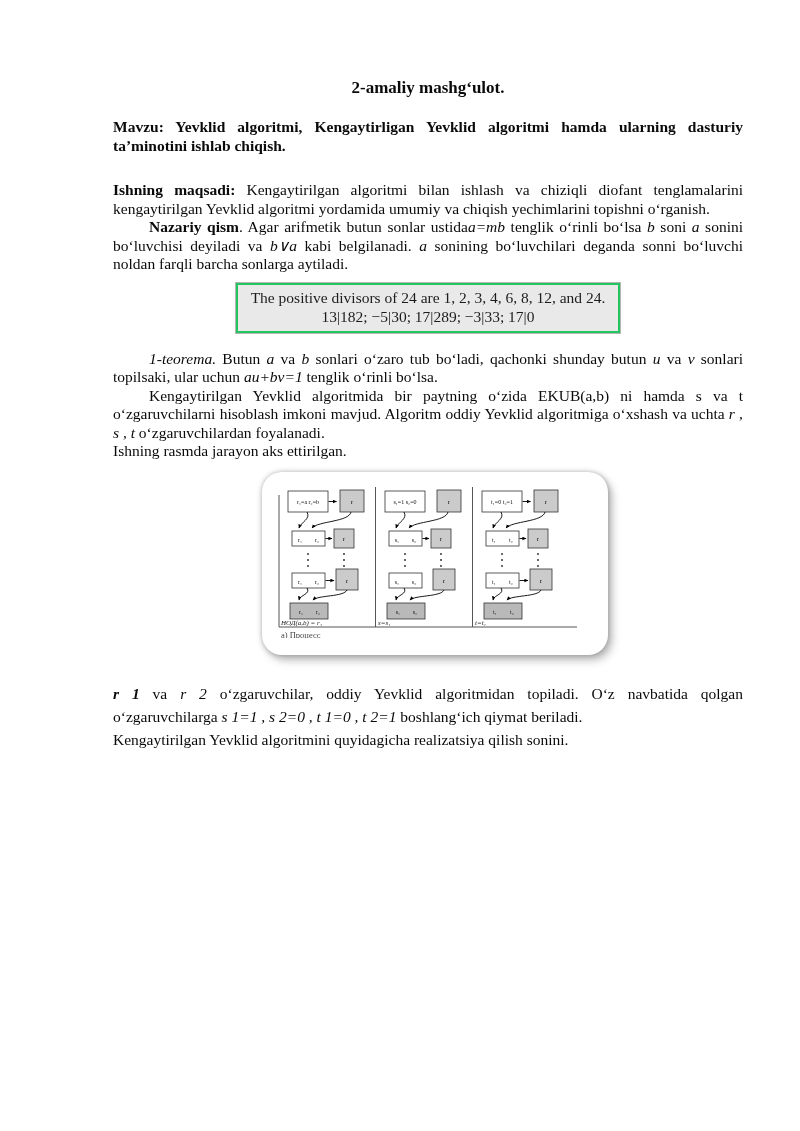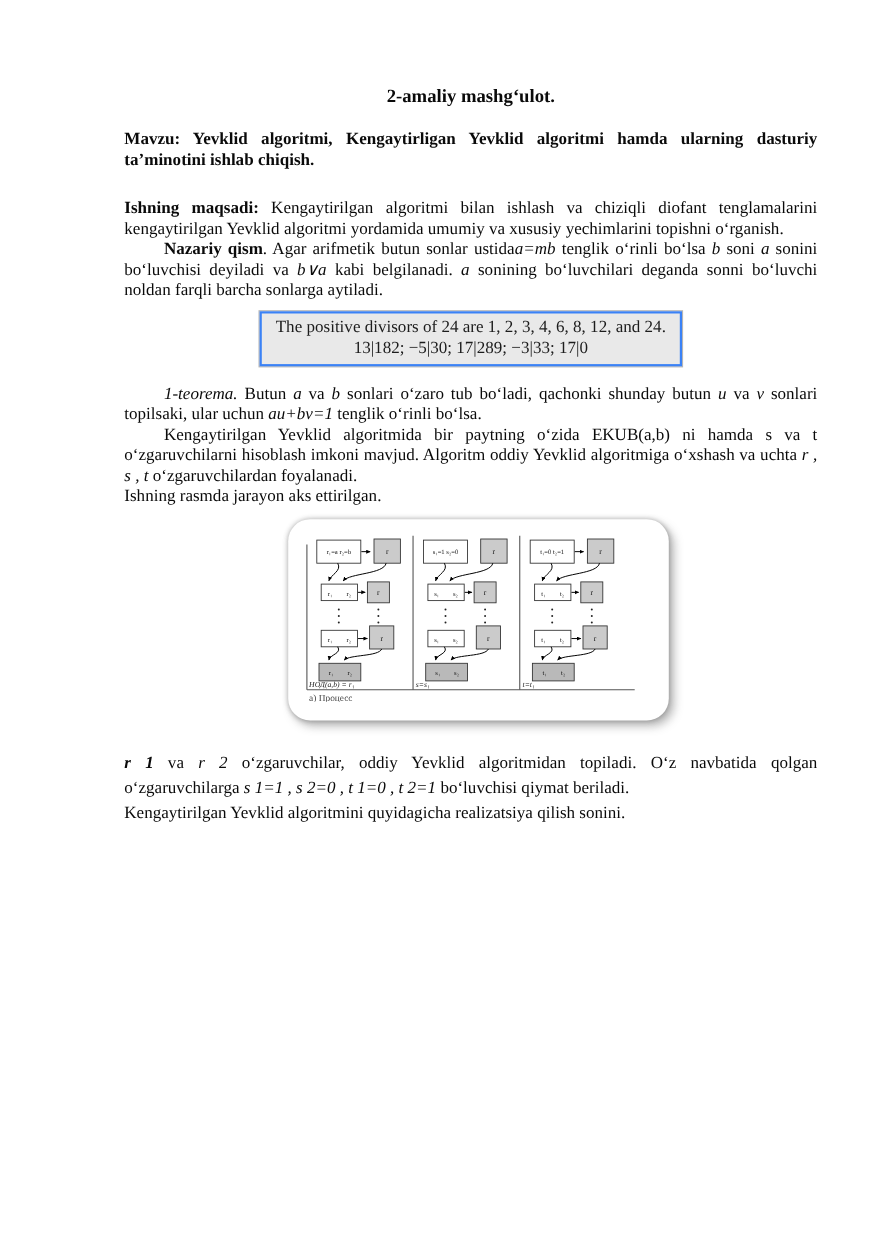--- a/index.html
+++ b/index.html
@@ -11,21 +11,21 @@
   .doc-title {
     margin:78px 0 20px 0; text-align:center;
     font-size:17px; font-weight:bold;
   }
   p { margin:0; text-align:justify; font-size:15.5px; line-height:18.5px; }
   p.mavzu { font-weight:bold; margin-bottom:26px; }
   p.indent { text-indent:36px; }
   p.post { line-height:23px; }
   .divisors-box {
     width:fit-content; margin:9px auto 17px auto;
-    background:#e9e9e9; border:2px solid #3b82f6;
+    background:#e9e9e9; border:2px solid #22c55e;
     box-shadow:0 0 0 1px #b5b5b5;
     padding:3px 13px 4px 13px; text-align:center;
     font-size:15.5px; line-height:19.5px; color:#1c1c1c;
   }
   .figure-card {
     width:324px; height:168px; margin:11px 0 27px 149px;
     background:#ffffff; border-radius:20px;
     box-shadow:0 0 5px rgba(90,90,90,.45), 4px 5px 9px rgba(80,80,80,.40);
     padding:13px 6px 2px 16px; overflow:hidden;
   }
@@ -38,21 +38,21 @@
 <div class="page">
   <div class="content">
 
     <div class="doc-title">2-amaliy mashgʻulot.</div>
 
     <div>
         <p class="mavzu"><span style="font-weight: bold; margin-top: 37px;">Mavzu:  Yevklid algoritmi, Kengaytirligan Yevklid algoritmi hamda ularning dasturiy ta’minotini ishlab chiqish.</span></p>
       </div>
 
     <div>
-        <p><span style="font-weight: bold;">Ishning maqsadi: </span><span>Kengaytirilgan algoritmi bilan ishlash va chiziqli diofant tenglamalarini kengaytirilgan Yevklid algoritmi yordamida umumiy va xususiy yechimlarini topishni oʻrganish.</span></p>
+        <p><span style="font-weight: bold;">Ishning maqsadi: </span><span>Kengaytirilgan algoritmi bilan ishlash va chiziqli diofant tenglamalarini kengaytirilgan Yevklid algoritmi yordamida umumiy va chiqish yechimlarini topishni oʻrganish.</span></p>
         <p class="indent"><span style="font-weight: bold;">Nazariy qism</span><span>. Agar arifmetik butun sonlar ustida</span><span style="font-style: italic;">a=mb</span><span> tenglik oʻrinli boʻlsa </span><span style="font-style: italic;">b</span><span> soni </span><span style="font-style: italic;">a</span><span> sonini boʻluvchisi deyiladi va </span><span style="font-style: italic;">b∨a</span><span> kabi belgilanadi.  </span><span style="font-style: italic;">a</span><span>  sonining boʻluvchilari deganda sonni boʻluvchi noldan farqli barcha sonlarga aytiladi.</span></p>
       </div>
 
     <div class="divisors-box">
       <div>The positive divisors of 24 are 1, 2, 3, 4, 6, 8, 12, and 24.</div>
       <div>13|182; −5|30; 17|289; −3|33; 17|0</div>
     </div>
 
     <div>
         <p class="indent"><span style="font-style: italic;">1-teorema.</span><span> Butun </span><span style="font-style: italic;">a</span><span> va </span><span style="font-style: italic;">b</span><span> sonlari oʻzaro tub boʻladi, qachonki shunday butun </span><span style="font-style: italic;">u</span><span> va </span><span style="font-style: italic;">v</span><span> sonlari topilsaki, ular uchun  </span><span style="font-style: italic;">au+bv=1</span><span> tenglik oʻrinli boʻlsa.</span></p>
@@ -160,18 +160,18 @@
           <path d="M263,105 C260,112 234,110 229,115" stroke="#000" stroke-width="0.9" fill="none" marker-end="url(#ah)"></path>
           <rect x="206" y="118" width="38" height="16" fill="#b9b9b9" stroke="#333333" stroke-width="0.8"></rect>
           <text x="217" y="128.5" font-size="6" text-anchor="middle" font-family="&quot;Liberation Serif&quot;, &quot;DejaVu Serif&quot;, serif" fill="#111">t₁</text>
           <text x="234" y="128.5" font-size="6" text-anchor="middle" font-family="&quot;Liberation Serif&quot;, &quot;DejaVu Serif&quot;, serif" fill="#111">t₂</text>
           <text x="197" y="139.5" font-size="7" text-anchor="start" font-family="&quot;Liberation Serif&quot;, &quot;DejaVu Serif&quot;, serif" fill="#222" font-style="italic">t=t₁</text>
           <text x="3" y="152.5" font-size="8.5" text-anchor="start" font-family="&quot;Liberation Serif&quot;, &quot;DejaVu Serif&quot;, serif" fill="#444">а) Процесс</text>
         </svg>
     </div>
 
     <div class="bottom-block">
-        <p class="post"><span style="font-style: italic; font-weight: bold;">r 1</span><span>  va  </span><span style="font-style: italic;">r 2</span><span>  oʻzgaruvchilar,  oddiy  Yevklid  algoritmidan  topiladi.  Oʻz  navbatida  qolgan oʻzgaruvchilarga </span><span style="font-style: italic;">s 1=1 , s 2=0 , t 1=0 , t 2=1</span><span> boʻluvchisi qiymat beriladi.</span></p>
+        <p class="post"><span style="font-style: italic; font-weight: bold;">r 1</span><span>  va  </span><span style="font-style: italic;">r 2</span><span>  oʻzgaruvchilar,  oddiy  Yevklid  algoritmidan  topiladi.  Oʻz  navbatida  qolgan oʻzgaruvchilarga </span><span style="font-style: italic;">s 1=1 , s 2=0 , t 1=0 , t 2=1</span><span> boshlangʻich qiymat beriladi.</span></p>
         <p class="post"><span>Kengaytirilgan Yevklid algoritmini quyidagicha realizatsiya qilish sonini.</span></p>
       </div>
 
   </div>
 </div>
 
 </body></html>

